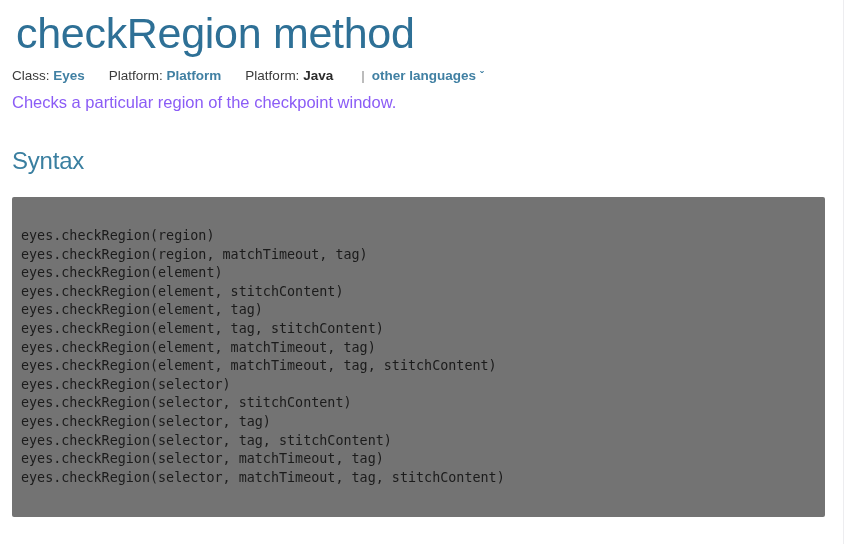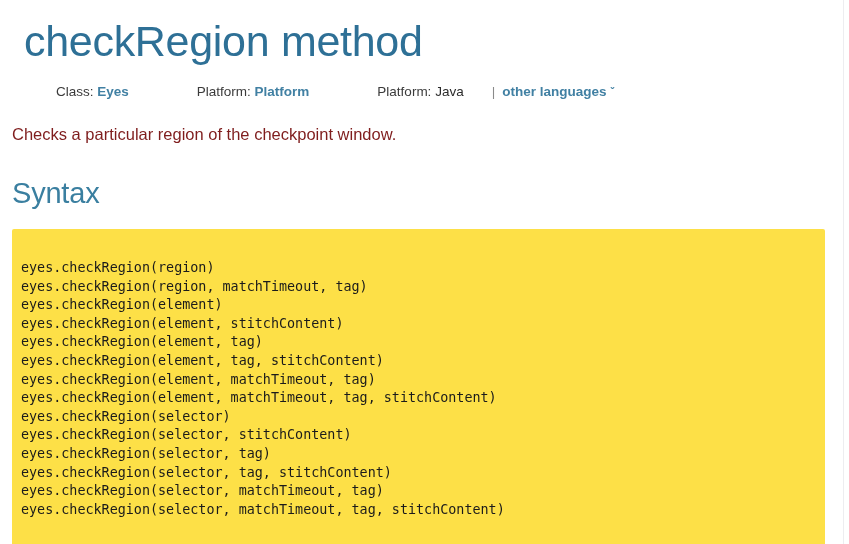--- a/index.html
+++ b/index.html
@@ -30,48 +30,48 @@
     position: absolute;
     top: 0;
     left: 0;
     width: 843px;
     height: 544px;
     box-sizing: border-box;
     padding: 0 12px;
   }
 
   h1.page-title {
-    margin: 12px;
+    margin: 4px;
     padding: 0;
     font-size: 43px;
     line-height: 58px;
     font-weight: 400;
     color: #2e7096;
     letter-spacing: -0.3px;
   }
 
   .meta-line {
     margin-top: 2px;
     font-size: 13.5px;
     line-height: 20px;
     color: #3b3b3b;
     white-space: nowrap;
   }
-  .meta-group { margin-right: 24px; margin-left: 44px; }
+  .meta-group { margin-right: 24px; }
   .meta-group:last-child { margin-right: 0; }
   .meta-label { color: #3b3b3b; }
   .meta-link {
     color: #4180a3;
     font-weight: bold;
     text-decoration: none;
     cursor: pointer;
   }
   .meta-strong {
     color: #2b2b2b;
-    font-weight: normal;
+    font-weight: bold;
   }
   .meta-sep {
     color: #8a8a8a;
     margin: 0 7px 0 4px;
   }
   .other-languages {
     color: #4180a3;
     font-weight: bold;
     text-decoration: none;
     cursor: pointer;
@@ -79,38 +79,38 @@
   }
   .chevron-down {
     display: inline-block;
     font-size: 11px;
     color: #4180a3;
     margin-left: 4px;
     transform: translateY(-1px);
   }
 
   p.description {
-    margin: 21px 0 0 0;
+    margin: 5px 0 0 0;
     font-size: 16.5px;
     line-height: 22px;
-    color: #7f1d1d;
+    color: #8b5cf6;
   }
 
   h2.section-title {
     margin: 30px 0 0 0;
-    font-size: 29px;
+    font-size: 24px;
     line-height: 36px;
     font-weight: 400;
     color: #3a7fa0;
     letter-spacing: -0.2px;
   }
 
   .code-block {
     margin-top: 18px;
-    background: #fde047;
+    background: #737373;
     border-radius: 2px;
     padding: 30px 10px 30px 9px;
     box-sizing: border-box;
     width: 813px;
     overflow: hidden;
   }
   .code-block pre {
     margin: 0;
     font-family: "DejaVu Sans Mono", "Liberation Mono", monospace;
     font-size: 13.4px;

